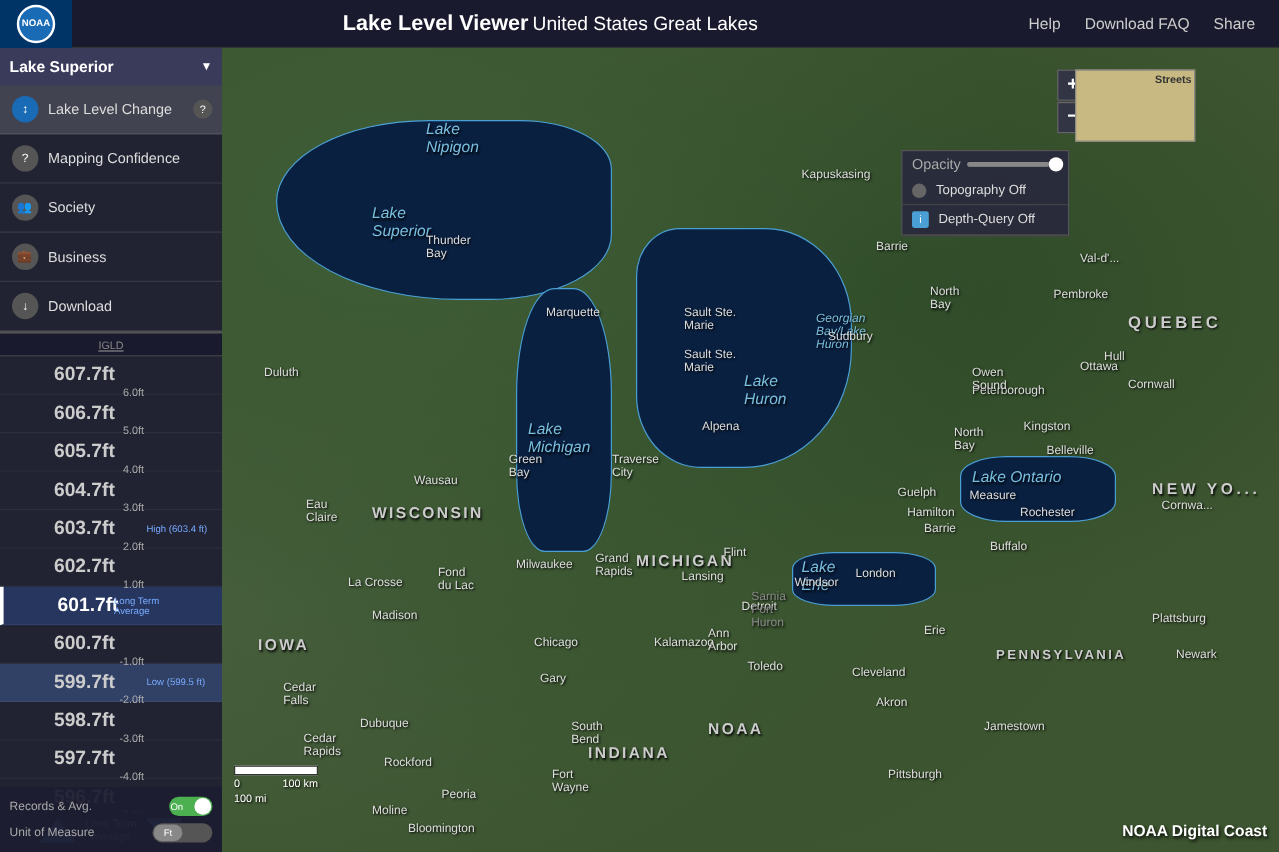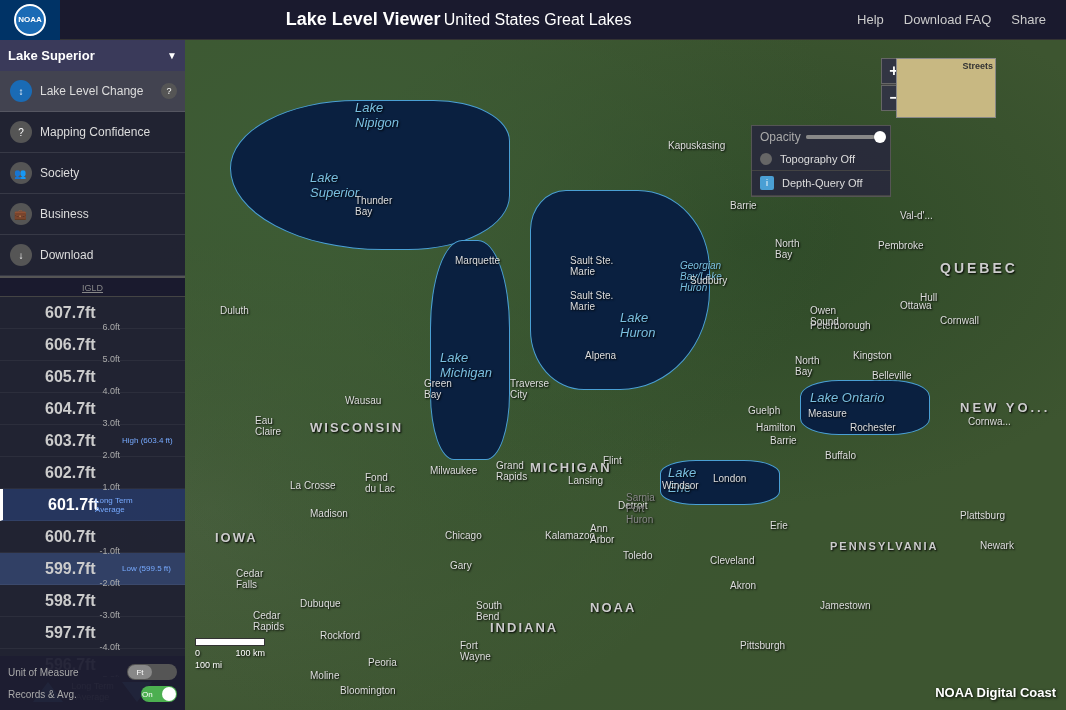--- a/index.html
+++ b/index.html
@@ -441,32 +441,32 @@
 
     <div class="nav-arrows-section">
       <div class="nav-arrow up"></div>
       <div class="nav-arrow-label">Long Term<br>Average</div>
       <div class="nav-arrow down"></div>
     </div>
   </div>
 
   <div id="bottom-controls">
     <div class="control-row">
+      <span class="control-label">Records &amp; Avg.</span>
+      <div class="toggle">
+        <span class="toggle-text">On</span>
+        <div class="toggle-knob"></div>
+      </div>
+    </div>
+    <div class="control-row">
       <span class="control-label">Unit of Measure</span>
       <div class="unit-toggle">
         <div class="unit-knob">
           <span class="unit-text">Ft</span>
         </div>
-      </div>
-    </div>
-    <div class="control-row">
-      <span class="control-label">Records &amp; Avg.</span>
-      <div class="toggle">
-        <span class="toggle-text">On</span>
-        <div class="toggle-knob"></div>
       </div>
     </div>
   </div>
 </div>
 
 <div id="map-controls" style="position: absolute; top: 50px; right: 15px; width: 170px; height: 200px; z-index: 60;">
 
   <div id="mini-map" style="left:auto; right:55px; position:absolute; top:8px;">
     <div style="background:#c8b882; width:100%; height:100%; position:relative;">
       <div style="position:absolute; top:2px; right:2px; font-size:9px; font-weight:bold; color:#333">Streets</div>

